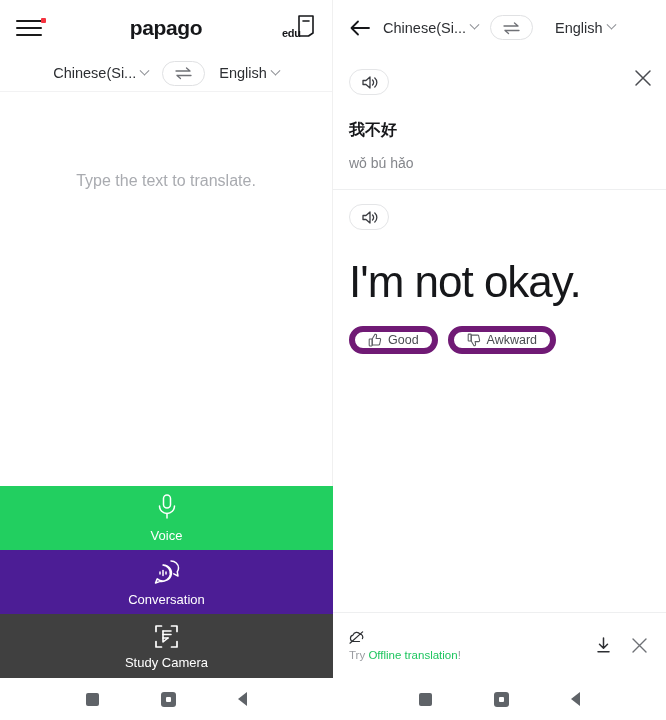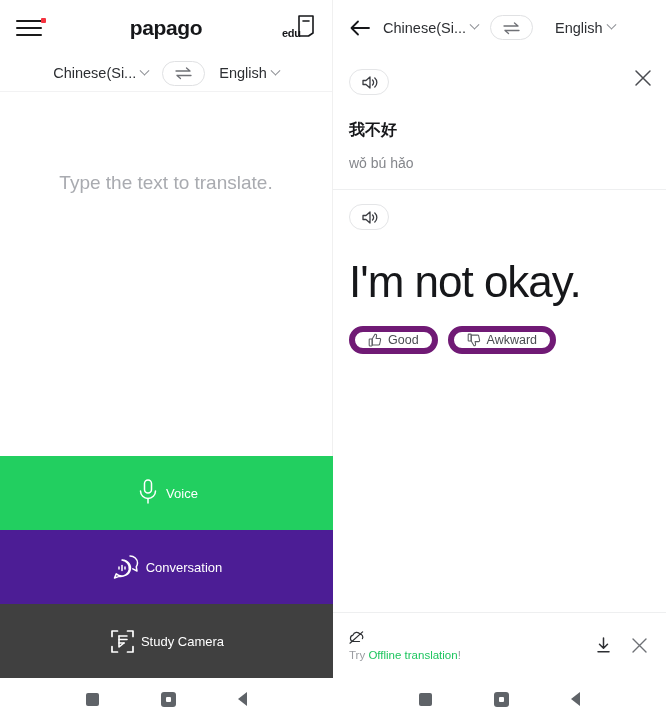--- a/index.html
+++ b/index.html
@@ -62,25 +62,25 @@
   .swap-btn {
     width: 43px; height: 25px; border: 1px solid #e0e1e3; border-radius: 13px;
     display: flex; align-items: center; justify-content: center; cursor: pointer;
     background: #fff;
   }
 
   .input-area {
     height: 295px; display: flex; align-items: flex-start; justify-content: center;
     padding-top: 80px;
   }
-  .placeholder { font-size: 19px; color: #a9abb0; }
+  .placeholder { font-size: 16px; color: #a9abb0; }
 
   .tiles { position: absolute; left: 0; bottom: 42px; width: 333px; }
   .tile {
-    height: 74px; display: flex; flex-direction: row;
+    height: 64px; display: flex; flex-direction: column;
     align-items: center; justify-content: center; gap: 5px; cursor: pointer;
   }
   .tile-label { color: #fff; font-size: 13px; }
   .tile svg { display: block; }
 
   
   .rt-bar {
     height: 55px; display: flex; align-items: center; gap: 12px;
     padding: 0 16px;
   }

